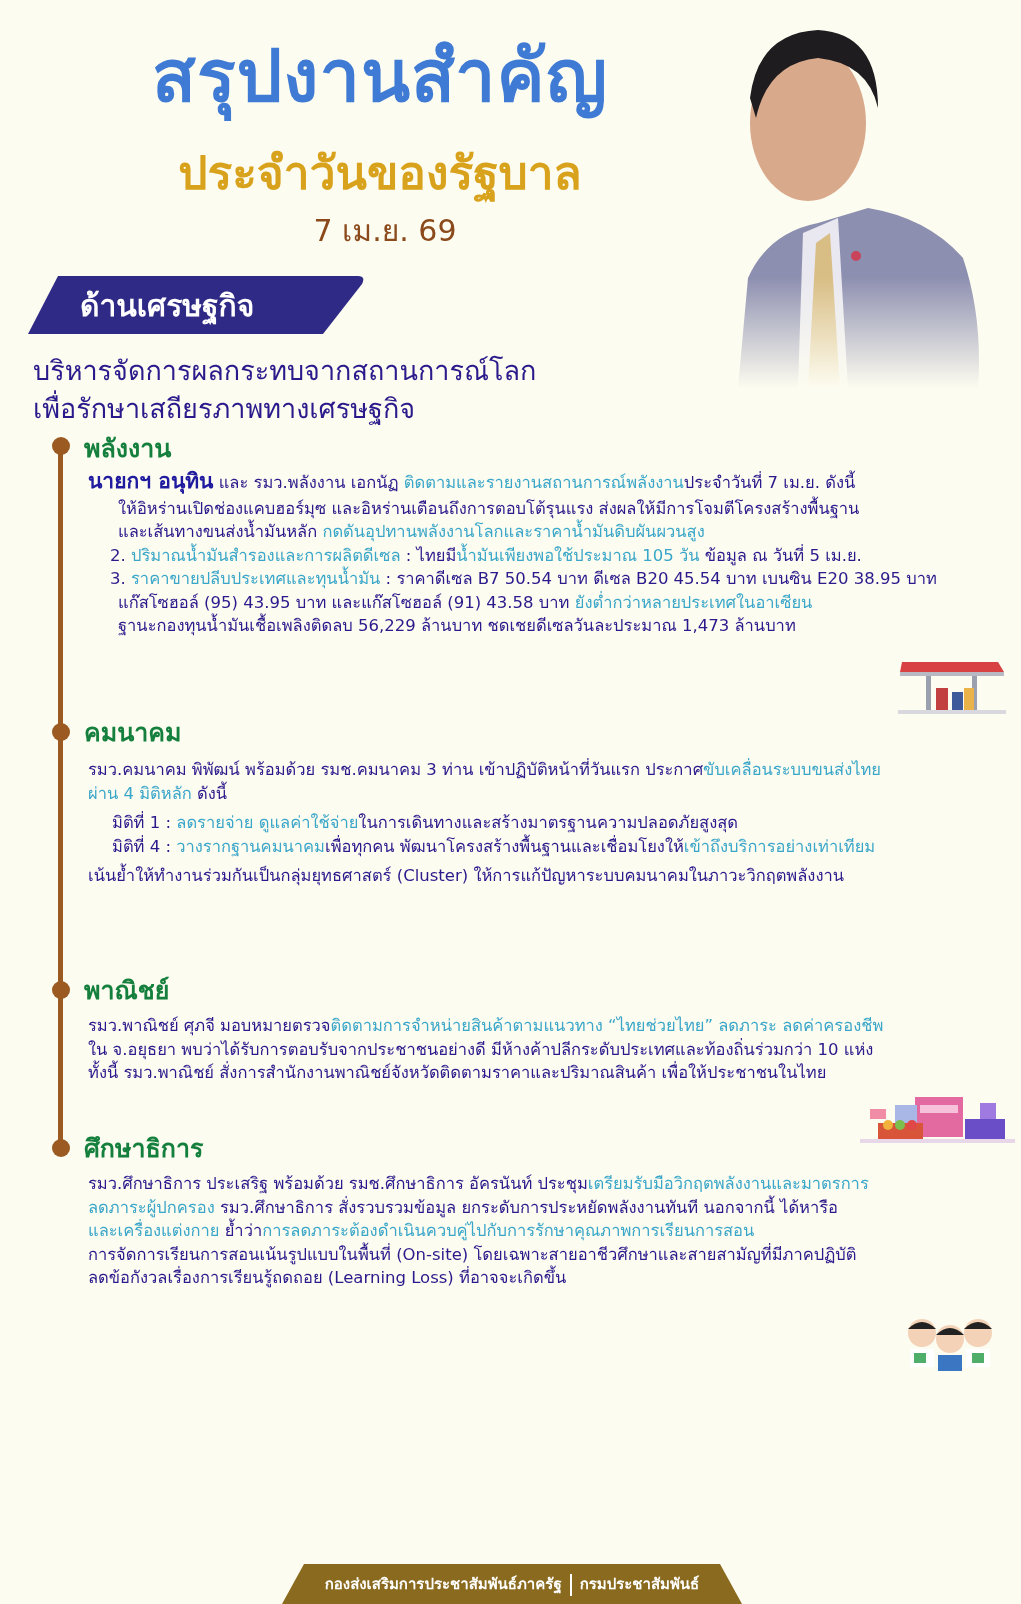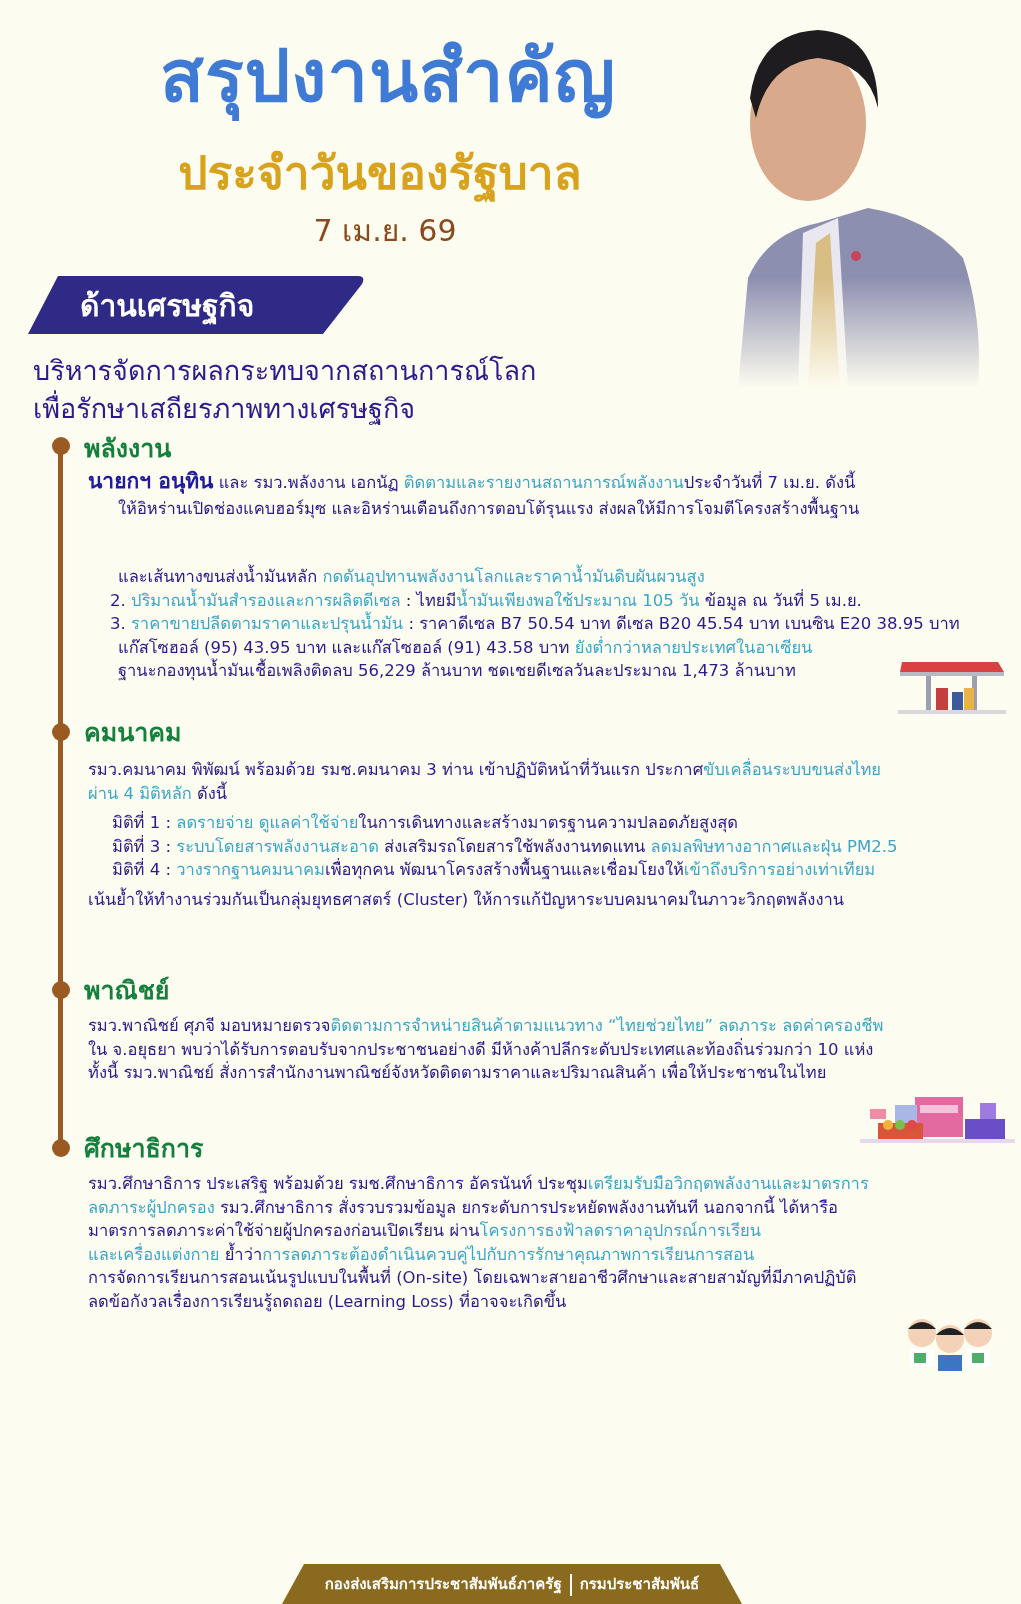--- a/index.html
+++ b/index.html
@@ -5,21 +5,21 @@
   html, body { margin:0; padding:0; }
   body {
     width:1021px; height:1604px; position:relative; overflow:hidden;
     background:#fdfcf0;
     font-family:"DejaVu Sans","Liberation Sans",sans-serif;
     color:#2b1c7a;
   }
   .abs { position:absolute; }
   .title-main {
     left:0; width:760px; top:40px; text-align:center;
-    font-size:72px; font-weight:bold; color:#3f7bd4; letter-spacing:1px; line-height:1;padding-left:8px;
+    font-size:72px; font-weight:bold; color:#3f7bd4; letter-spacing:1px; line-height:1;
   }
   .title-sub {
     left:0; width:760px; top:150px; text-align:center;
     font-size:46px; font-weight:bold; color:#d9a21c; line-height:1;
   }
   .date-row {
     left:160px; top:210px; width:450px; height:40px;
     display:flex; align-items:center; justify-content:center; gap:18px;flex-direction:column;
   }
   .date-line { height:5px; width:105px; background:#8a4a1c; border-radius:2px; }
@@ -95,23 +95,23 @@
 </div>
 
 <div class="abs timeline"></div>
 
 <div class="abs dot" style="left:52px;top:437px;"></div>
 <div class="abs topic" style="left:84px;top:428px;">พลังงาน</div>
 <div class="abs body-text" style="left:88px;top:470px;width:920px;">
   <div><span class="bold-name">นายกฯ อนุทิน</span><span> และ รมว.พลังงาน เอกนัฏ </span><span class="hl">ติดตามและรายงานสถานการณ์พลังงาน</span><span>ประจำวันที่ 7 เม.ย. ดังนี้</span></div>
   <div style="padding-left:22px;margin-top:2px;">
     <div style="padding-left:8px;">ให้อิหร่านเปิดช่องแคบฮอร์มุซ และอิหร่านเตือนถึงการตอบโต้รุนแรง ส่งผลให้มีการโจมตีโครงสร้างพื้นฐาน</div>
-    <div style="padding-left:8px;margin-top:45px;"><span>และเส้นทางขนส่งน้ำมันหลัก </span><span class="hl">กดดันอุปทานพลังงานโลกและราคาน้ำมันดิบผันผวนสูง</span></div>
+    <div style="padding-left:8px;"><span>และเส้นทางขนส่งน้ำมันหลัก </span><span class="hl">กดดันอุปทานพลังงานโลกและราคาน้ำมันดิบผันผวนสูง</span></div>
     <div><span>2. </span><span class="hl">ปริมาณน้ำมันสำรองและการผลิตดีเซล</span><span> : ไทยมี</span><span class="hl">น้ำมันเพียงพอใช้ประมาณ 105 วัน</span><span> ข้อมูล ณ วันที่ 5 เม.ย.</span></div>
-    <div><span>3. </span><span class="hl">ราคาขายปลีดตามราคาและปรุนน้ำมัน</span><span> : ราคาดีเซล B7 50.54 บาท ดีเซล B20 45.54 บาท เบนซิน E20 38.95 บาท</span></div>
+    <div><span>3. </span><span class="hl">ราคาขายปลีบประเทศและทุนน้ำมัน</span><span> : ราคาดีเซล B7 50.54 บาท ดีเซล B20 45.54 บาท เบนซิน E20 38.95 บาท</span></div>
     <div style="padding-left:8px;"><span>แก๊สโซฮอล์ (95) 43.95 บาท และแก๊สโซฮอล์ (91) 43.58 บาท </span><span class="hl">ยังต่ำกว่าหลายประเทศในอาเซียน</span></div>
     <div style="padding-left:8px;">ฐานะกองทุนน้ำมันเชื้อเพลิงติดลบ 56,229 ล้านบาท ชดเชยดีเซลวันละประมาณ 1,473 ล้านบาท</div>
   </div>
 </div>
 <svg class="abs" style="left:898px;top:652px;width:108px;height:62px;" viewBox="0 0 108 62">
   <path d="M4 10 L100 10 L106 20 L2 20 Z" fill="#d84242"></path>
   <rect x="2" y="20" width="104" height="4" fill="#b9b9c4"></rect>
   <rect x="28" y="24" width="5" height="36" fill="#9aa0ad"></rect>
   <rect x="74" y="24" width="5" height="36" fill="#9aa0ad"></rect>
   <rect x="38" y="36" width="12" height="24" fill="#c34040"></rect>
@@ -120,21 +120,20 @@
   <rect x="0" y="58" width="108" height="4" fill="#d8d8de"></rect>
 </svg>
 
 <div class="abs dot" style="left:52px;top:723px;"></div>
 <div class="abs topic" style="left:84px;top:712px;">คมนาคม</div>
 <div class="abs body-text" style="left:88px;top:758px;width:925px;">
   <div><span>รมว.คมนาคม พิพัฒน์ พร้อมด้วย รมช.คมนาคม 3 ท่าน เข้าปฏิบัติหน้าที่วันแรก ประกาศ</span><span class="hl">ขับเคลื่อนระบบขนส่งไทย</span></div>
   <div><span class="hl">ผ่าน 4 มิติหลัก</span><span> ดังนี้</span></div>
   <div style="padding-left:24px;margin-top:6px;">
     <div><span>มิติที่ 1 : </span><span class="hl">ลดรายจ่าย ดูแลค่าใช้จ่าย</span><span>ในการเดินทางและสร้างมาตรฐานความปลอดภัยสูงสุด</span><span class="hl"></span></div>
-    <div><span>มิติที่ 3 : </span><span class="hl">ระบบโดยสารพลังงานสะอาด</span><span> ส่งเสริมรถโดยสารใช้พลังงานทดแทน </span><span class="hl">ลดมลพิษทางอากาศและฝุ่น PM2.5</span></div>
     <div><span>มิติที่ 4 : </span><span class="hl">วางรากฐานคมนาคม</span><span>เพื่อทุกคน พัฒนาโครงสร้างพื้นฐานและเชื่อมโยงให้</span><span class="hl">เข้าถึงบริการอย่างเท่าเทียม</span></div>
   </div>
   <div style="margin-top:6px;">เน้นย้ำให้ทำงานร่วมกันเป็นกลุ่มยุทธศาสตร์ (Cluster) ให้การแก้ปัญหาระบบคมนาคมในภาวะวิกฤตพลังงาน</div>
 </div>
 
 <div class="abs dot" style="left:52px;top:981px;"></div>
 <div class="abs topic" style="left:84px;top:970px;">พาณิชย์</div>
 <div class="abs body-text" style="left:88px;top:1014px;width:925px;">
   <div><span>รมว.พาณิชย์ ศุภจี มอบหมายตรวจ</span><span class="hl">ติดตามการจำหน่ายสินค้าตามแนวทาง “ไทยช่วยไทย” ลดภาระ ลดค่าครองชีพ</span></div>
   <div>ใน จ.อยุธยา พบว่าได้รับการตอบรับจากประชาชนอย่างดี มีห้างค้าปลีกระดับประเทศและท้องถิ่นร่วมกว่า 10 แห่ง</div>
@@ -152,21 +151,20 @@
   <rect x="120" y="8" width="16" height="30" fill="#9f7ae0"></rect>
   <rect x="105" y="24" width="40" height="20" fill="#6a4ec7"></rect>
   <rect x="0" y="44" width="155" height="4" fill="#e7d7e8"></rect>
 </svg>
 
 <div class="abs dot" style="left:52px;top:1139px;"></div>
 <div class="abs topic" style="left:84px;top:1128px;">ศึกษาธิการ</div>
 <div class="abs body-text" style="left:88px;top:1172px;width:925px;">
   <div><span>รมว.ศึกษาธิการ ประเสริฐ พร้อมด้วย รมช.ศึกษาธิการ อัครนันท์ ประชุม</span><span class="hl">เตรียมรับมือวิกฤตพลังงานและมาตรการ</span></div>
   <div><span class="hl">ลดภาระผู้ปกครอง</span><span> รมว.ศึกษาธิการ สั่งรวบรวมข้อมูล ยกระดับการประหยัดพลังงานทันที นอกจากนี้ ได้หารือ</span></div>
-  <div><span>มาตรการลดภาระค่าใช้จ่ายผู้ปกครองก่อนเปิดเรียน ผ่าน</span><span class="hl">โครงการธงฟ้าลดราคาอุปกรณ์การเรียน</span></div>
   <div><span class="hl">และเครื่องแต่งกาย</span><span> ย้ำว่า</span><span class="hl">การลดภาระต้องดำเนินควบคู่ไปกับการรักษาคุณภาพการเรียนการสอน</span></div>
   <div>การจัดการเรียนการสอนเน้นรูปแบบในพื้นที่ (On-site) โดยเฉพาะสายอาชีวศึกษาและสายสามัญที่มีภาคปฏิบัติ</div>
   <div>ลดข้อกังวลเรื่องการเรียนรู้ถดถอย (Learning Loss) ที่อาจจะเกิดขึ้น</div>
 </div>
 <svg class="abs" style="left:900px;top:1315px;width:100px;height:58px;" viewBox="0 0 100 58">
   <circle cx="22" cy="18" r="14" fill="#f3d2b8"></circle>
   <path d="M8 14 Q22 0 36 14 Z" fill="#222"></path>
   <circle cx="50" cy="24" r="14" fill="#f3d2b8"></circle>
   <path d="M36 20 Q50 6 64 20 Z" fill="#222"></path>
   <circle cx="78" cy="18" r="14" fill="#f3d2b8"></circle>

